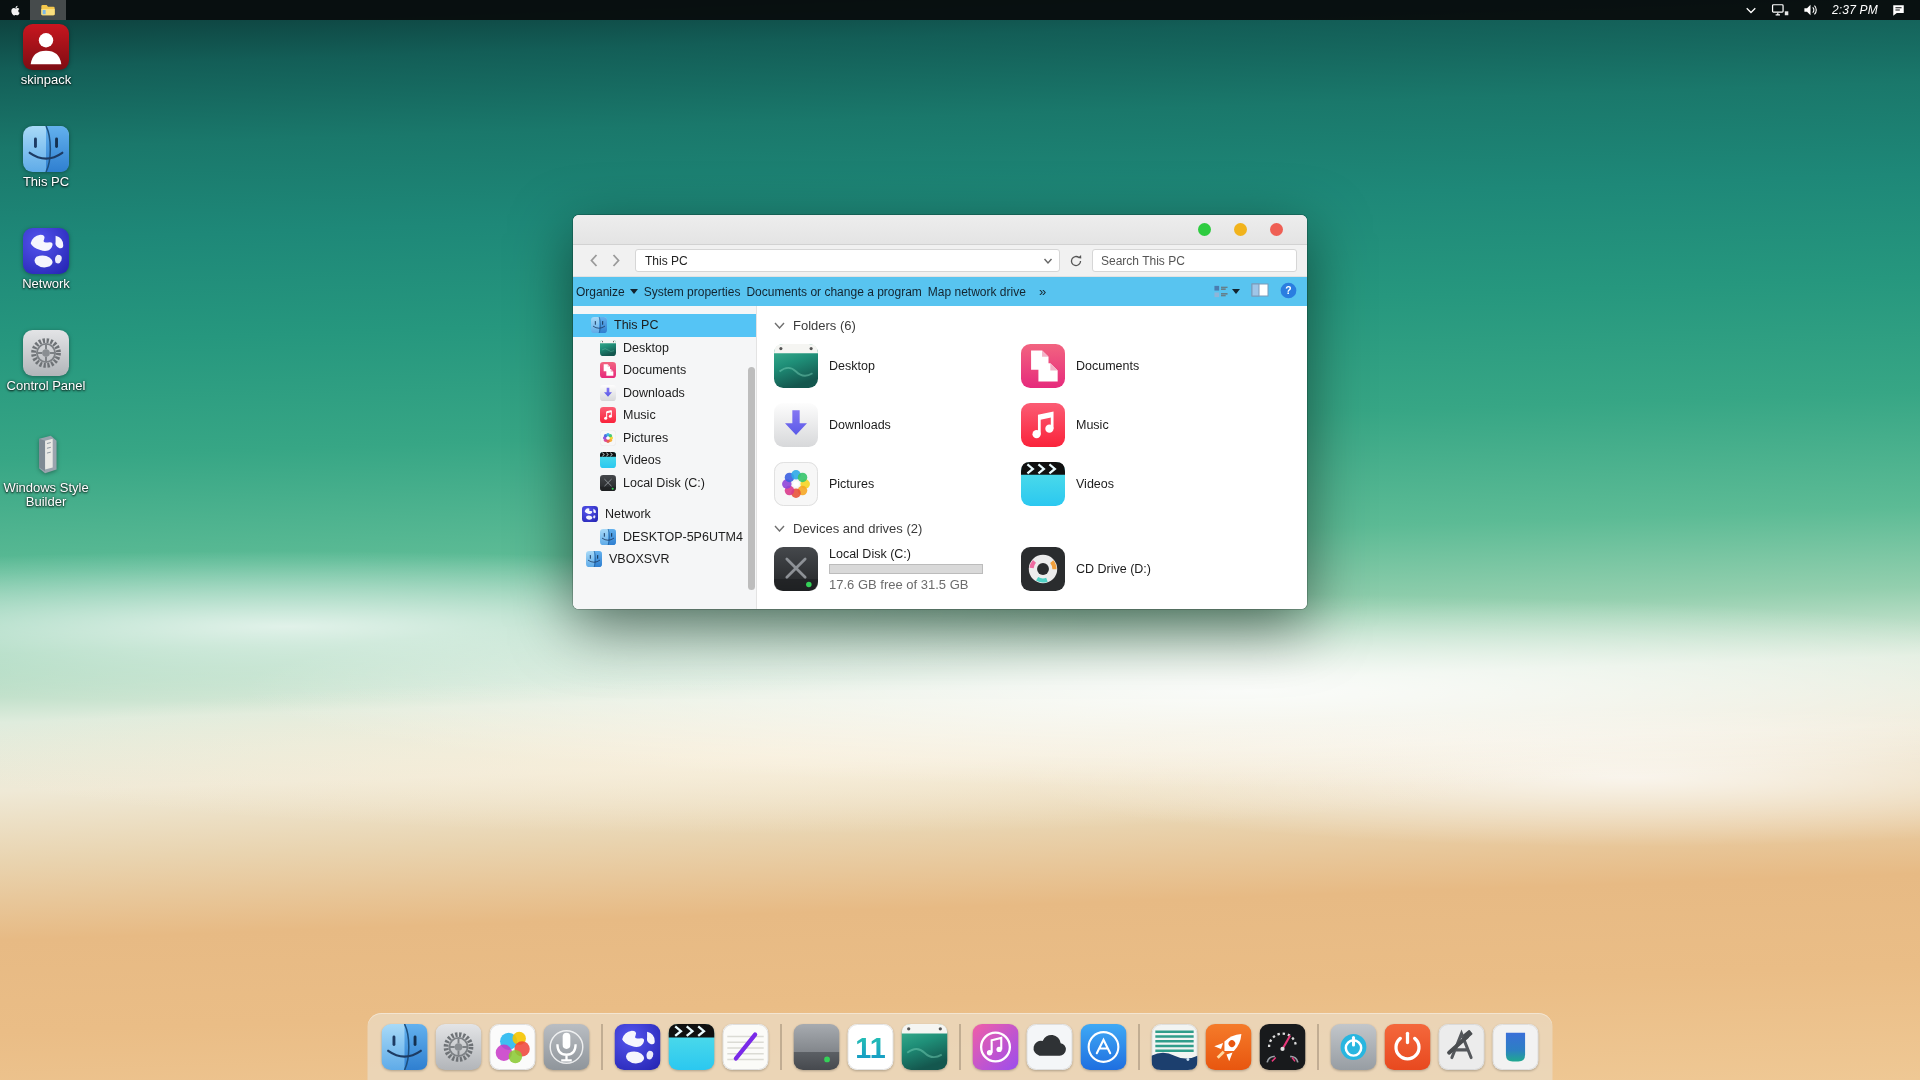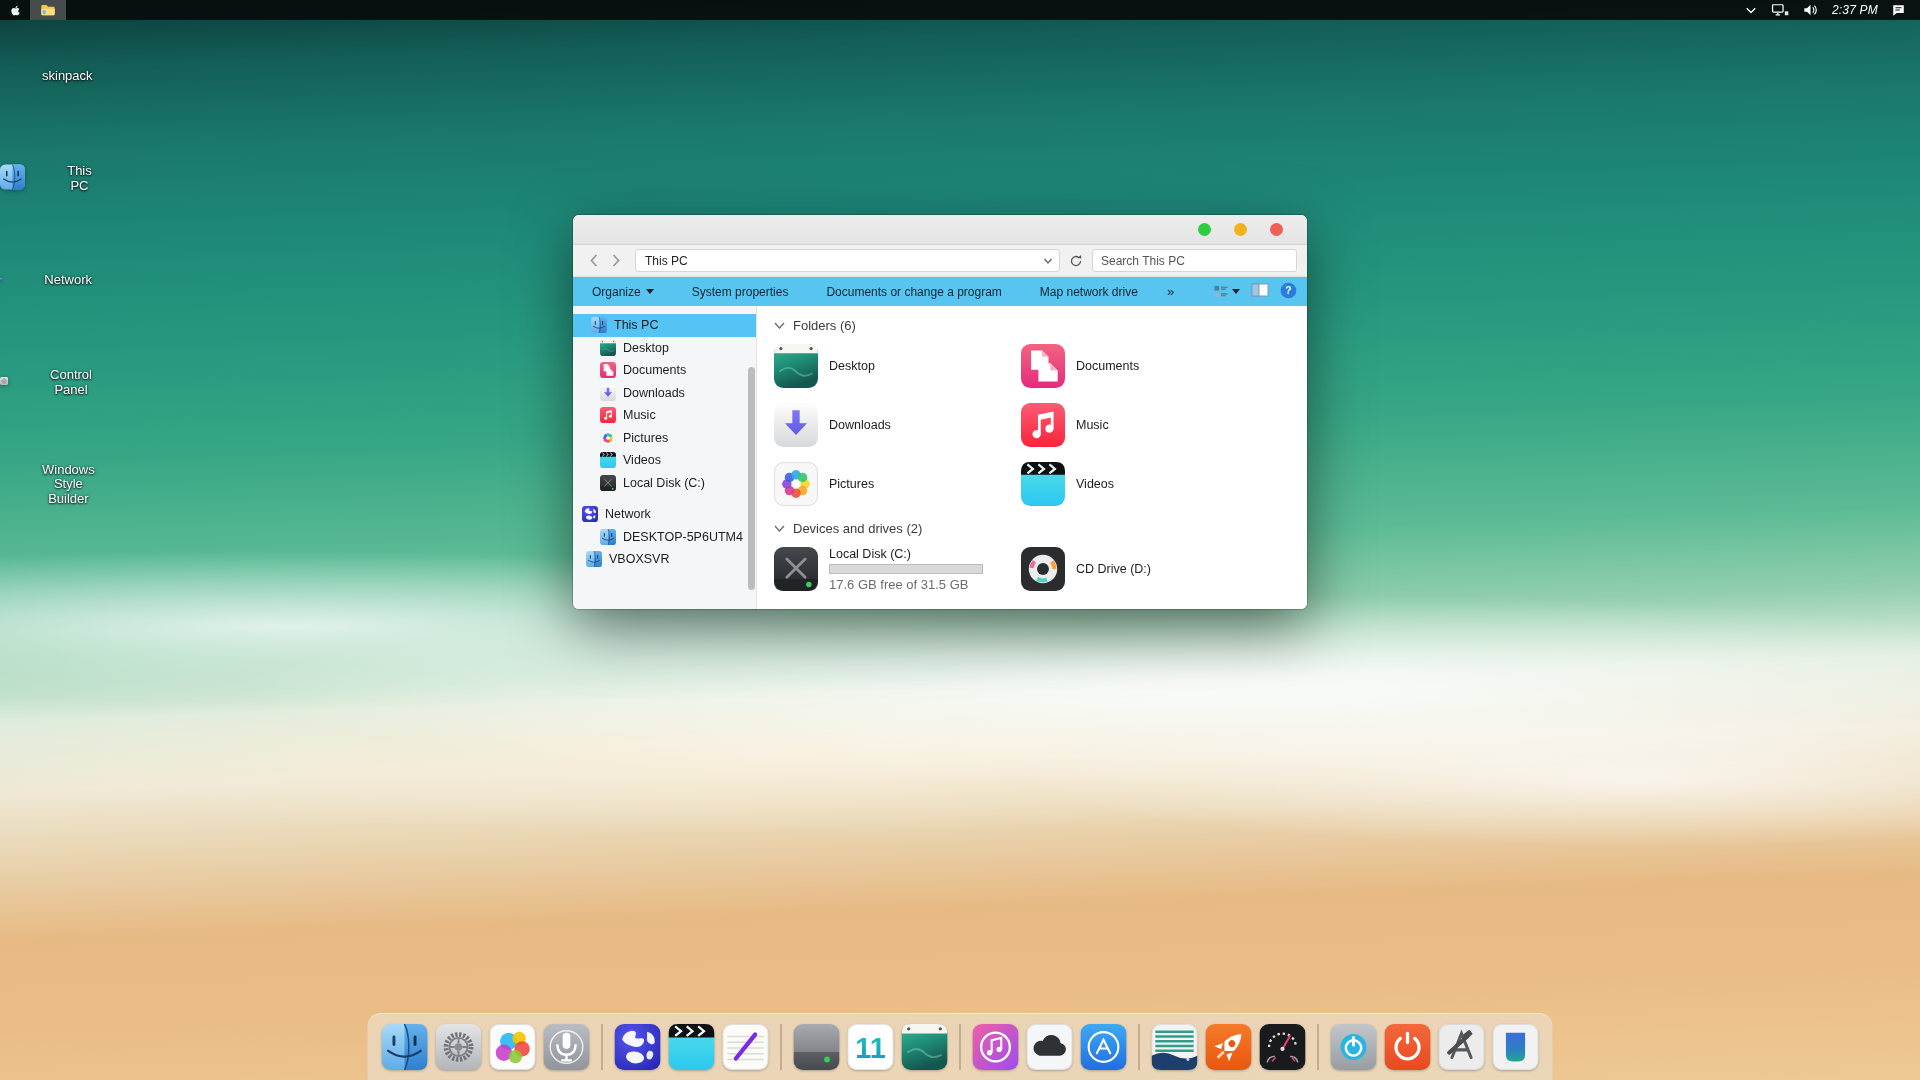--- a/index.html
+++ b/index.html
@@ -21,21 +21,21 @@
   .mb-apple { width:30px; display:flex; justify-content:center; align-items:center; }
   .mb-apple svg { width:13px; height:13px; }
   .mb-activeapp { width:36px; height:20px; background:rgba(255,255,255,.25); display:flex; align-items:center; justify-content:center; }
   .mb-activeapp svg { width:16px; height:16px; }
   .mb-right { margin-left:auto; display:flex; align-items:center; gap:13px; padding-right:14px; }
   .mb-right svg { display:block; }
   .mb-time { font-size:12px; color:#fff; letter-spacing:.2px; }
 
   
   .desktop-icons { position:absolute; top:24px; left:0; width:92px; z-index:5; }
-  .desk-item { height:102px; display:flex; flex-direction:row; align-items:center; cursor:default;gap:42px; }
+  .desk-item { height:102px; display:flex; flex-direction:column; align-items:center; cursor:default; }
   .desk-item .di-icon { width:46px; height:46px; }
   .desk-item .di-icon svg { width:100%; height:100%; filter:drop-shadow(0 1px 2px rgba(0,0,0,.35)); }
   .desk-item .di-label { margin-top:3px; font-size:13px; color:#fff; text-align:center; line-height:1.1;
     text-shadow:0 1px 2px rgba(0,0,0,.85), 0 0 3px rgba(0,0,0,.6); max-width:86px; }
 
   
   .window { position:absolute; left:573px; top:215px; width:734px; height:394px; border-radius:6px;
     box-shadow:0 18px 60px rgba(0,0,0,.5), 0 0 0 1px rgba(0,0,0,.18); background:#fff; z-index:10; display:flex; flex-direction:column; }
   .titlebar { height:30px; background:linear-gradient(#ededed,#e4e4e4); border-radius:6px 6px 0 0;
     border-bottom:1px solid #d2d2d2; display:flex; align-items:center; }
@@ -46,21 +46,21 @@
   .nav-btn { width:22px; height:22px; display:flex; align-items:center; justify-content:center; }
   .addressbar { flex:1; height:23px; background:#fff; border:1px solid #d6d6d6; border-radius:3px; margin:0 6px 0 8px;
     display:flex; align-items:center; font-size:12px; color:#222; padding:0 6px 0 9px; }
   .addressbar .addr-text { flex:1; }
   .refresh-btn { width:20px; height:20px; display:flex; align-items:center; justify-content:center; margin-right:6px; }
   .searchbox { width:205px; height:23px; background:#fff; border:1px solid #d6d6d6; border-radius:3px;
     font-size:12px; color:#444; padding:0 8px; font-family:"Liberation Sans",sans-serif; }
   .searchbox::placeholder { color:#555; opacity:1; }
 
   .toolbar { height:29px; background:#58c4f0; display:flex; align-items:center; font-size:12px; color:#13242f; }
-  .tb-item { padding:0 19px; display:flex; align-items:center; gap:5px; height:100%; cursor:default; white-space:nowrap; }
+  .tb-item { padding:0 3px; display:flex; align-items:center; gap:5px; height:100%; cursor:default; white-space:nowrap; }
   .tb-overflow { padding:0 10px; font-size:13px; }
   .tb-right { margin-left:auto; display:flex; align-items:center; gap:11px; padding-right:10px; }
   .tb-right .tb-icon { display:flex; align-items:center; gap:3px; }
 
   .window-body { flex:1; display:flex; min-height:0; border-radius:0 0 6px 6px; overflow:hidden; background:#fff; }
   .sidebar { width:184px; background:#f5f6f7; border-right:1px solid #e3e3e3; padding-top:8px; position:relative; font-size:12.5px; color:#1d1d1d; }
   .side-item { height:22.5px; display:flex; align-items:center; gap:7px; padding-left:9px; white-space:nowrap; cursor:default; }
   .side-item .si-icon { width:16px; height:16px; flex:0 0 16px; }
   .side-item .si-icon svg { width:100%; height:100%; }
   .side-item.selected { background:#55c4f5; }

